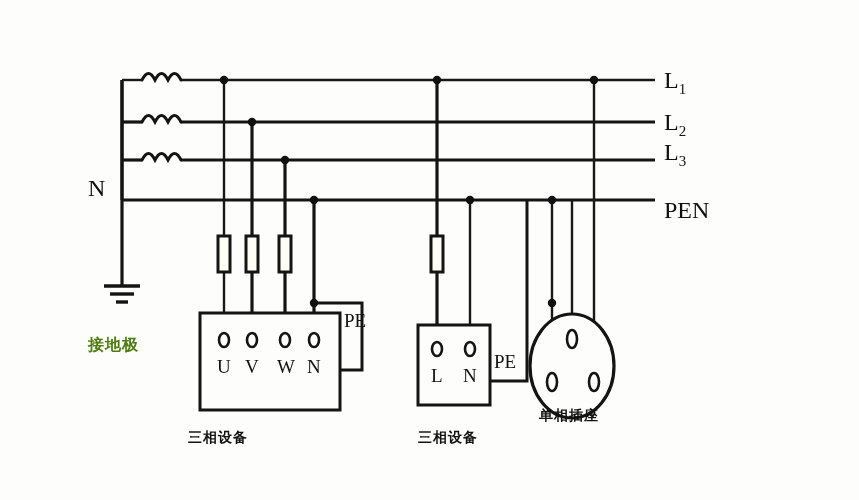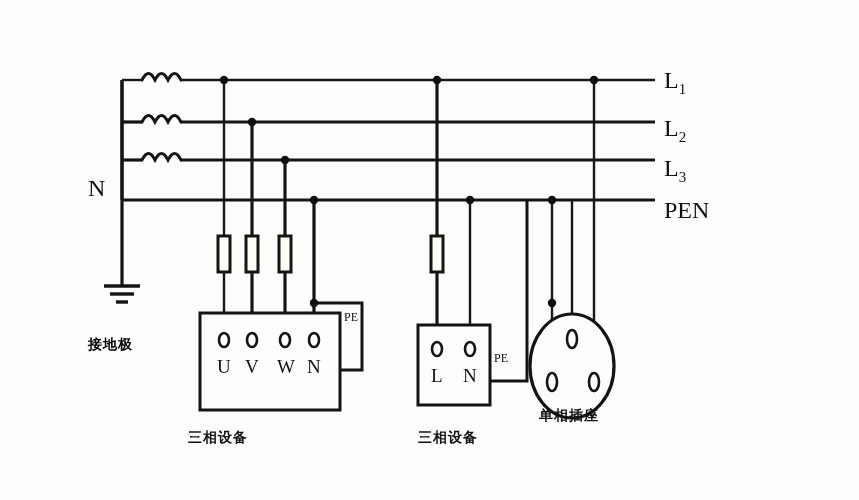--- a/index.html
+++ b/index.html
@@ -58,35 +58,35 @@
     vertical-align: sub;
     padding-left: 0px;
   }
   .lbl-n {
     font-size: 24px;
   }
   .lbl-term {
     font-size: 19px;
   }
   .lbl-pe {
-    font-size: 12px;
+    font-size: 19px;
   }
   .lbl-cn {
     font-size: 14px;
     font-family: "DejaVu Sans", "Liberation Sans", sans-serif;
     font-weight: 600;
     letter-spacing: 1px;
     color: #121212;
   }
   .lbl-cn-small {
-    font-size: 14px;
+    font-size: 16px;
     font-family: "DejaVu Sans", "Liberation Sans", sans-serif;
     font-weight: 600;
     letter-spacing: 1px;
-    color: #000000;
+    color: #4d7c0f;
   }
 </style>
 </head>
 <body>
 
 <div id="diagram-root">
 
   <svg id="wiring-svg" viewBox="0 0 859 500">
 
     <g>
@@ -197,22 +197,22 @@
       <circle class="node" cx="470" cy="200" r="4.2"></circle>
       <circle class="node" cx="552" cy="200" r="4.2"></circle>
       <circle class="node" cx="594" cy="80" r="4.2"></circle>
       <circle class="node" cx="314" cy="303" r="4.2"></circle>
       <circle class="node" cx="552" cy="303" r="4.2"></circle>
     </g>
 
   </svg>
 
   <div class="lbl lbl-rail" style="left:664px; top:68px;"><span>L</span><span class="sub">1</span></div>
-  <div class="lbl lbl-rail" style="left:664px; top:116px;"><span>L</span><span class="sub">2</span></div>
-  <div class="lbl lbl-rail" style="left:664px; top:156px;"><span>L</span><span class="sub">3</span></div>
+  <div class="lbl lbl-rail" style="left:664px; top:110px;"><span>L</span><span class="sub">2</span></div>
+  <div class="lbl lbl-rail" style="left:664px; top:140px;"><span>L</span><span class="sub">3</span></div>
   <div class="lbl lbl-rail" style="left:664px; top:188px;margin-top:10px;">PEN</div>
 
   <div class="lbl lbl-n" style="left:88px; top:176px;">N</div>
 
   <div class="lbl lbl-cn-small" style="left:88px; top:337px;">接地极</div>
 
   <div class="lbl lbl-term" style="left:217px; top:357px;">U</div>
   <div class="lbl lbl-term" style="left:245px; top:357px;">V</div>
   <div class="lbl lbl-term" style="left:277px; top:357px;">W</div>
   <div class="lbl lbl-term" style="left:307px; top:357px;">N</div>

